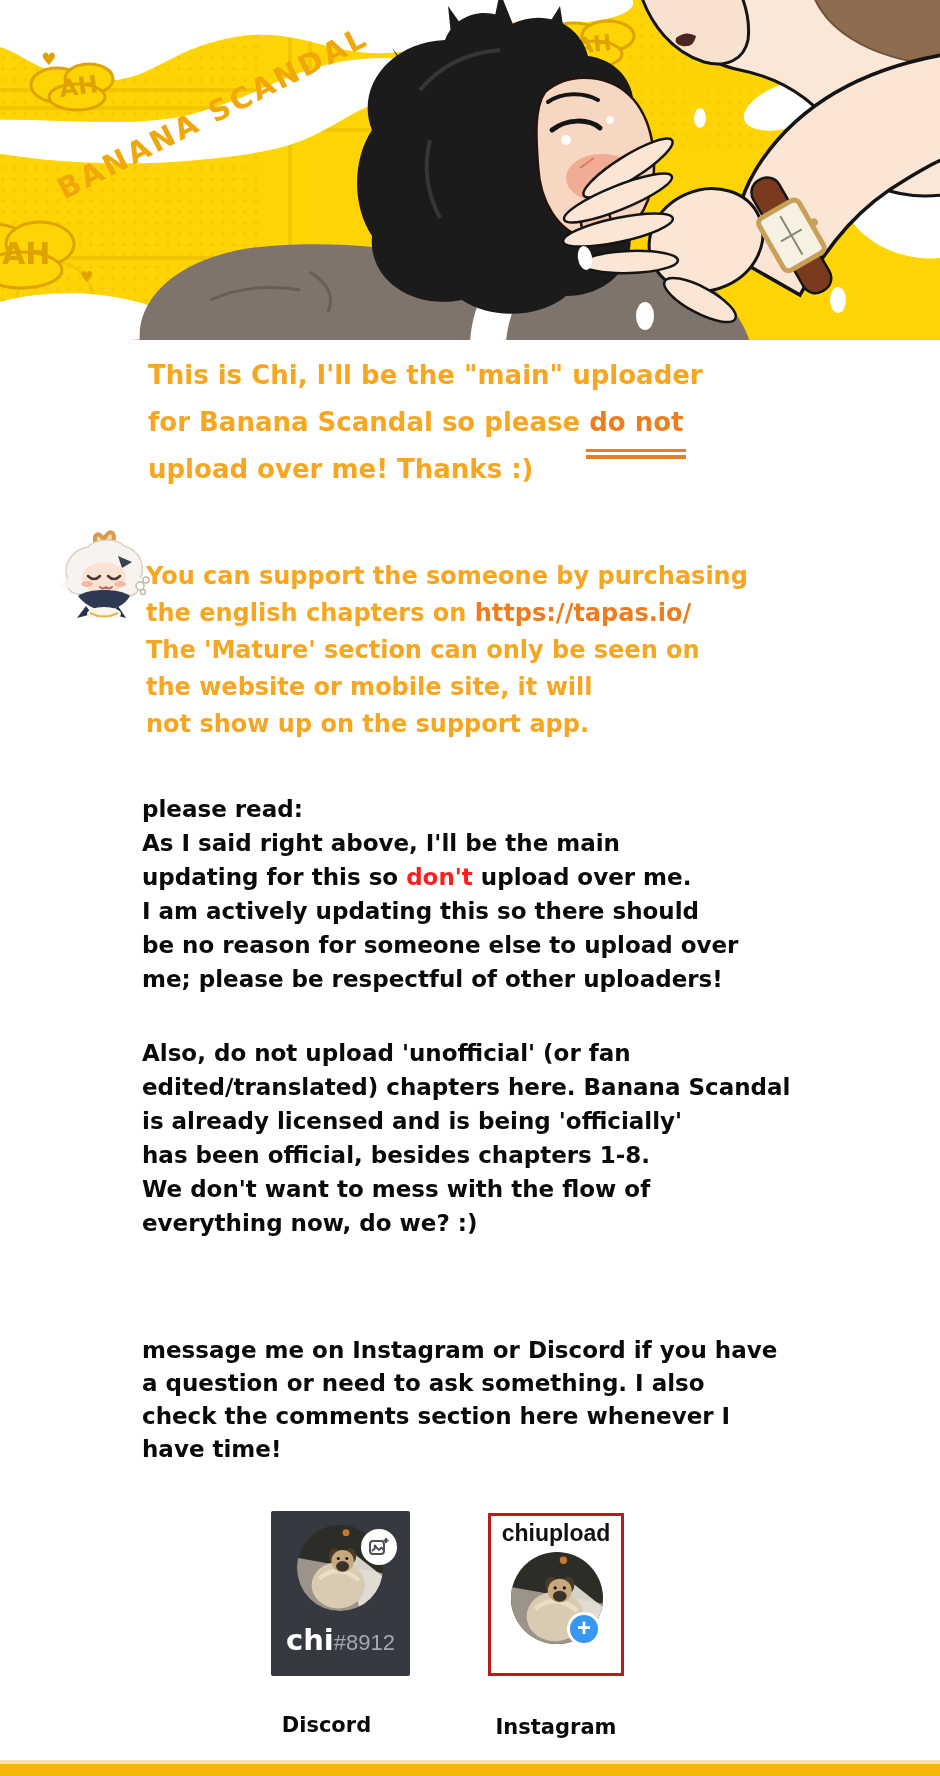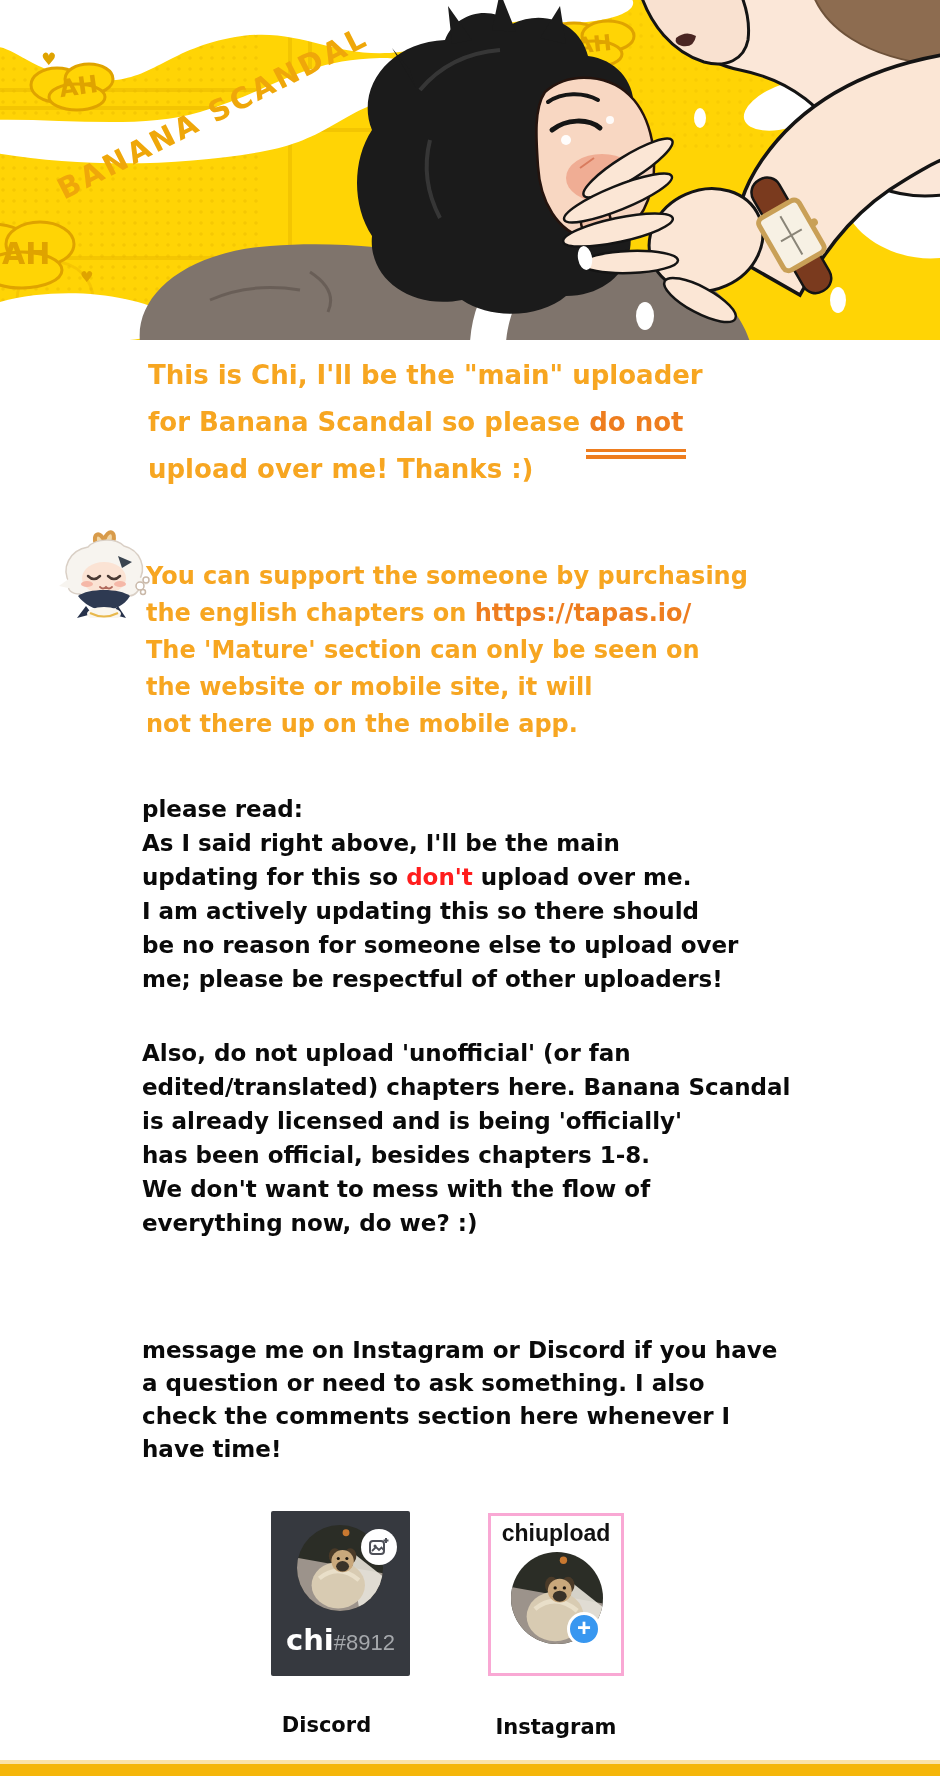--- a/index.html
+++ b/index.html
@@ -35,21 +35,21 @@
   .discord-avatar{position:absolute;left:26px;top:14px;width:86px;height:86px;border-radius:50%;overflow:hidden;}
   .discord-badge{position:absolute;left:90px;top:18px;width:36px;height:36px;border-radius:50%;background:#fff;
                  display:flex;align-items:center;justify-content:center;}
   .discord-name-row{position:absolute;left:15px;top:112px;width:120px;white-space:nowrap;}
   .discord-name{font-size:29px;font-weight:bold;color:#fff;font-family:"DejaVu Sans",sans-serif;}
   .discord-tag{font-size:22px;color:#A5A8AC;font-family:"Liberation Sans",sans-serif;}
   .card-label{font-weight:bold;font-size:21px;color:#0a0a0a;text-align:center;margin-top:32px;}
   .discord-label{left:257px;top:1681px;width:139px;}
   .instagram-label{left:488px;top:1683px;width:136px;}
 
-  .instagram-card{left:488px;top:1513px;width:136px;height:163px;background:#fff;border:3px solid #f9a8d4;
+  .instagram-card{left:488px;top:1513px;width:136px;height:163px;background:#fff;border:3px solid #b91c1c;
                   box-sizing:border-box;}
   .ig-username{position:absolute;left:0;top:4px;width:100%;text-align:center;font-family:"Liberation Sans",sans-serif;
                font-weight:bold;font-size:23px;color:#111;}
   .ig-avatar{position:absolute;left:20px;top:36px;width:92px;height:92px;border-radius:50%;overflow:hidden;}
   .ig-plus{position:absolute;left:76px;top:96px;width:34px;height:34px;border-radius:50%;
            background:var(--instagram-blue,#3897F0);border:3px solid #fff;box-sizing:border-box;
            color:#fff;font-size:24px;font-weight:bold;line-height:26px;text-align:center;
            font-family:"Liberation Sans",sans-serif;}
 
   
@@ -217,21 +217,21 @@
         <circle cx="88" cy="54" r="3"></circle>
         <circle cx="85" cy="66" r="2.5"></circle>
     </g>
   </svg>
 
   <div class="abs support-block">
     <p class="ln"><span>You can support the someone by purchasing</span></p>
     <p class="ln"><span>the english chapters on </span><span class="em-dark">https://tapas.io/</span></p>
     <p class="ln"><span>The 'Mature' section can only be seen on</span></p>
     <p class="ln"><span>the website or mobile site, it will</span></p>
-    <p class="ln"><span>not there up on the mobile app.</span></p>
+    <p class="ln"><span>not show up on the support app.</span></p>
   </div>
 
   <div class="abs black-block read-block">
     <p class="ln"><span>please read:</span></p>
     <p class="ln"><span>As I said right above, I'll be the main</span></p>
     <p class="ln"><span>updating for this so </span><span class="red">don't</span><span> upload over me.</span></p>
     <p class="ln"><span>I am actively updating this so there should</span></p>
     <p class="ln"><span>be no reason for someone else to upload over</span></p>
     <p class="ln"><span>me; please be respectful of other uploaders!</span></p>
   </div>

